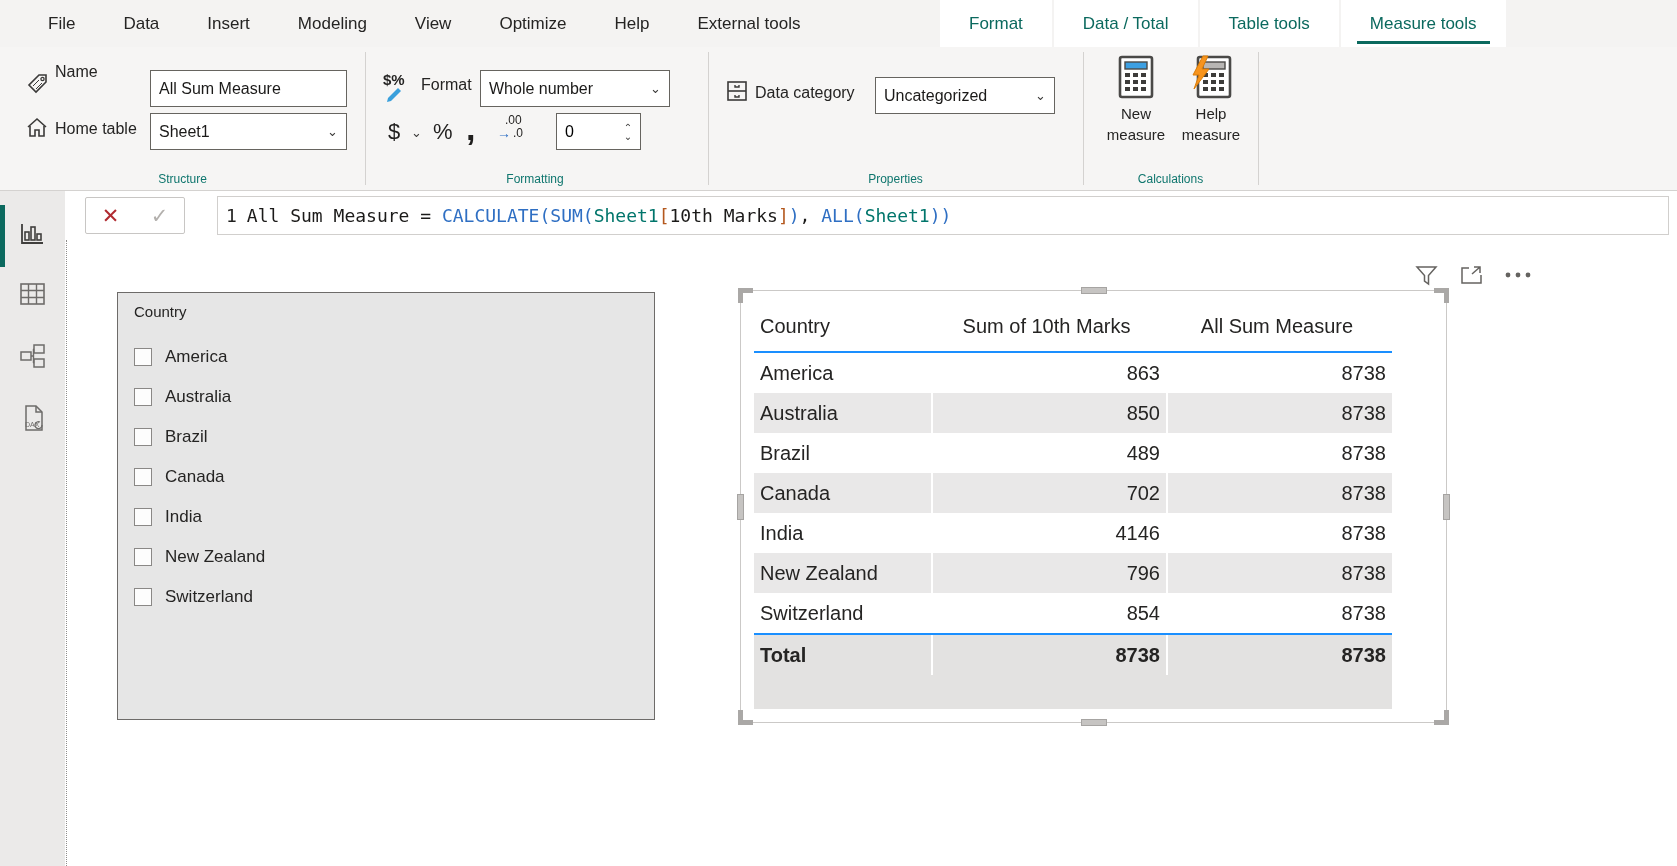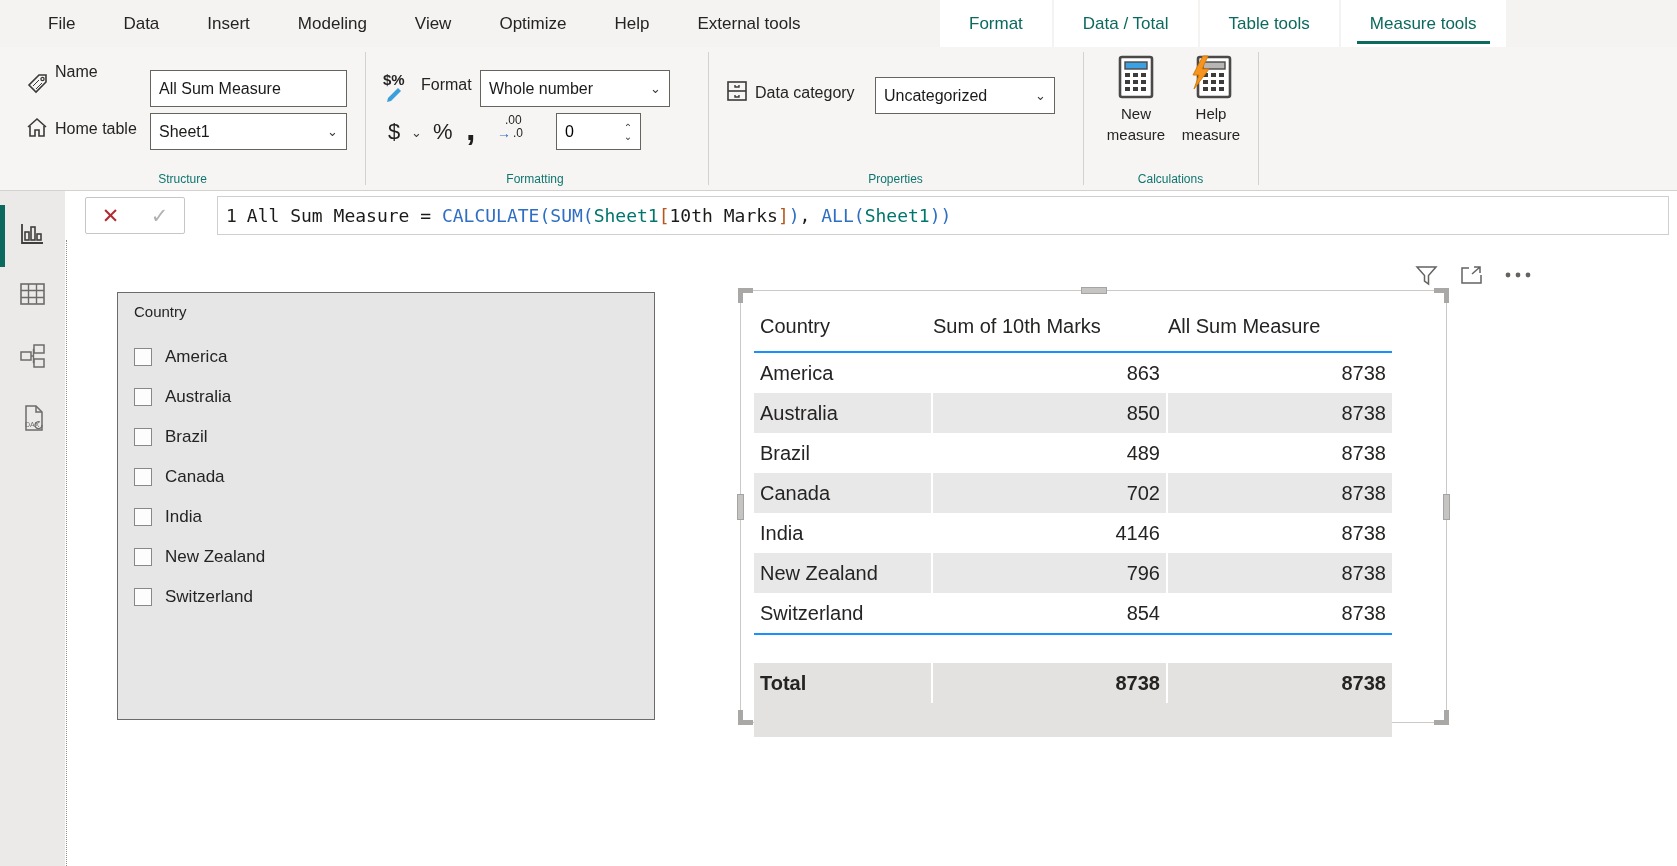--- a/index.html
+++ b/index.html
@@ -62,28 +62,28 @@
   .hc.tr { top:-3px; right:-3px; border-top:5px solid #aaa8a6; border-right:5px solid #aaa8a6; }
   .hc.bl { bottom:-3px; left:-3px; border-bottom:5px solid #aaa8a6; border-left:5px solid #aaa8a6; }
   .hc.br { bottom:-3px; right:-3px; border-bottom:5px solid #aaa8a6; border-right:5px solid #aaa8a6; }
   .he-h { position:absolute; width:26px; height:7px; background:#c6c4c2; border:1px solid #a6a4a2; left:calc(50% - 13px); }
   .he-v { position:absolute; width:7px; height:26px; background:#c6c4c2; border:1px solid #a6a4a2; top:calc(50% - 13px); }
   .vh-icons { position:absolute; left:1415px; top:260px; width:140px; height:30px; display:flex; align-items:center; gap:22px; color:#656360; }
 
   .pbitable { position:absolute; left:13px; top:10px; width:638px; font-size:20px; color:#252423; }
   .tgrid { display:grid; grid-template-columns:177px 233px 224px; column-gap:2px; }
   .tgrid .c0 { padding-left:6px; text-align:left; }
-  .tgrid .c1, .tgrid .c2 { text-align:left; padding-right:6px; }
+  .tgrid .c1, .tgrid .c2 { text-align:center; padding-right:6px; }
   .thead { height:50px; align-items:center; }
   .blue-line { height:2px; background:#1a8fff; }
   .trow { height:40px; align-items:center; }
   .trow.alt > div { background:#e9e8e8; }
   .trow > div { height:100%; display:flex; align-items:center; }
   .trow > .c1, .trow > .c2 { justify-content:flex-end; }
-  .trow.total { font-weight:bold;margin-top:28px; }
+  .trow.total { font-weight:bold; }
   .trow.total > div { background:#e3e2e1; }
   .table-tail { height:34px; background:#e3e2e1; width:100%; }
 </style>
 </head>
 <body>
 
 <div class="menubar">
   <div class="menu-items" id="menu-items">
       <div class="menu-item">File</div>
       <div class="menu-item">Data</div>

